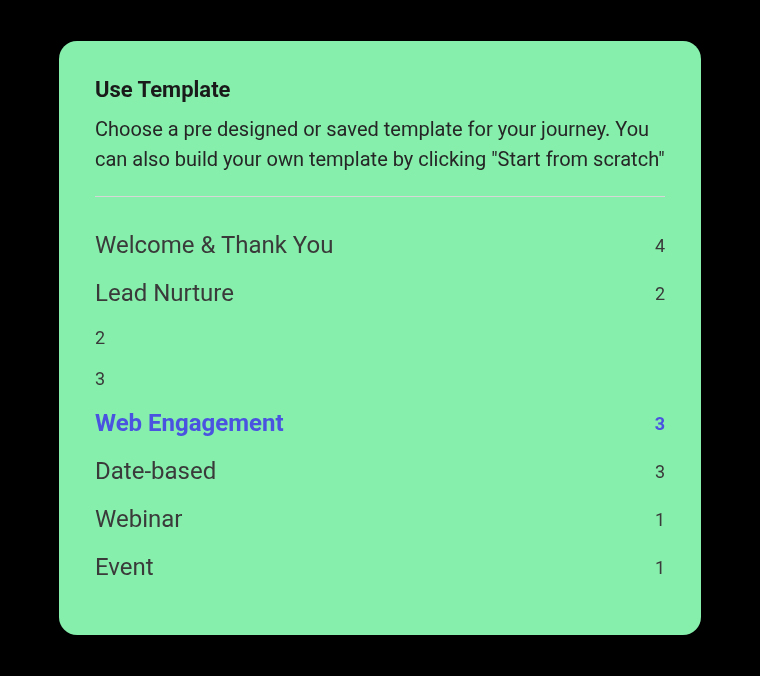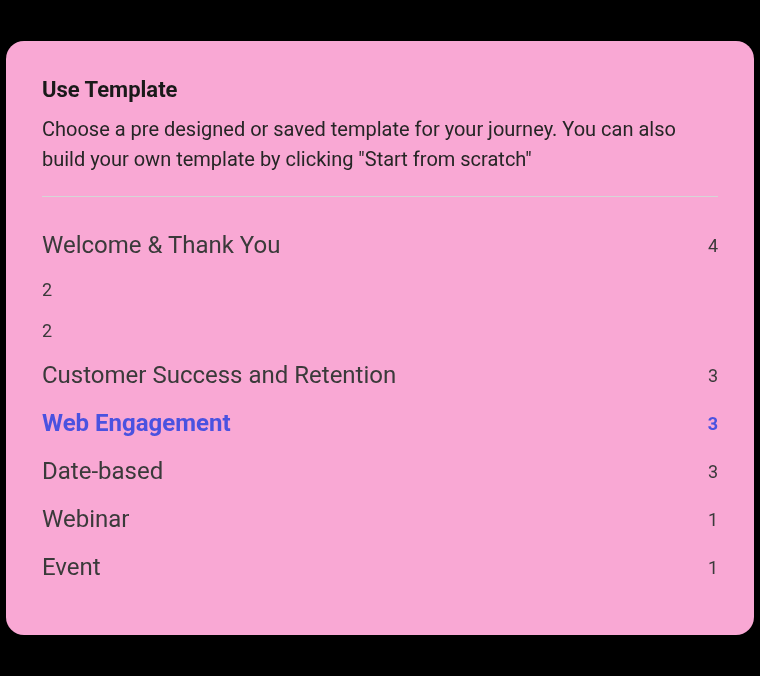--- a/index.html
+++ b/index.html
@@ -10,23 +10,23 @@
     body {
       background: #000;
       width: 760px;
       height: 676px;
       font-family: -apple-system, BlinkMacSystemFont, "Segoe UI", Roboto, "Helvetica Neue", Arial, sans-serif;
       display: flex;
       align-items: center;
       justify-content: center;
     }
     .card {
-      background: #f9a8d4;
+      background: #86efac;
       border-radius: 18px;
-      width: 748px;
+      width: 642px;
       padding: 36px 36px 44px 36px;
     }
     .title {
       font-size: 22px;
       font-weight: 700;
       color: #1a1a1a;
       margin-bottom: 12px;
     }
     .description {
       font-size: 20px;
@@ -73,27 +73,27 @@
 <div class="card">
   <h1 class="title">Use Template</h1>
   <p class="description">Choose a pre designed or saved template for your journey. You can also build your own template by clicking "Start from scratch"</p>
   <hr class="divider">
   <div class="list">
     <div class="list-item">
       <span class="item-label">Welcome &amp; Thank You</span>
       <span class="item-count">4</span>
     </div>
     <div class="list-item">
+      <span class="item-label">Lead Nurture</span>
       <span class="item-count">2</span>
     </div>
     <div class="list-item">
       <span class="item-count">2</span>
     </div>
     <div class="list-item">
-      <span class="item-label">Customer Success and Retention</span>
       <span class="item-count">3</span>
     </div>
     <div class="list-item selected">
       <span class="item-label">Web Engagement</span>
       <span class="item-count">3</span>
     </div>
     <div class="list-item">
       <span class="item-label">Date-based</span>
       <span class="item-count">3</span>
     </div>

